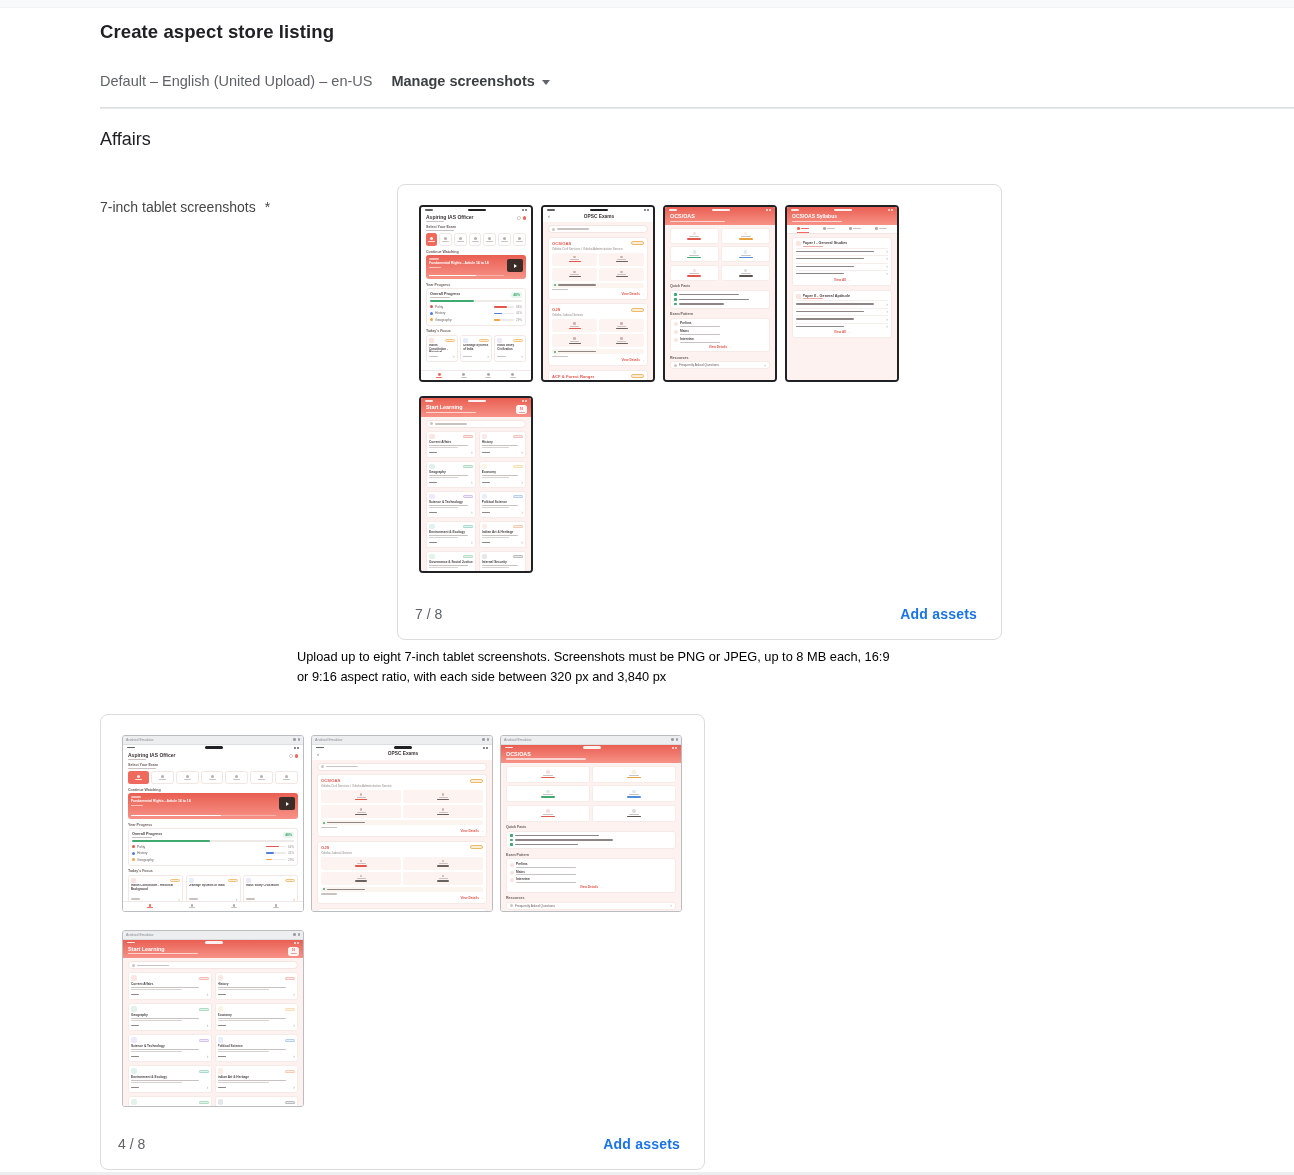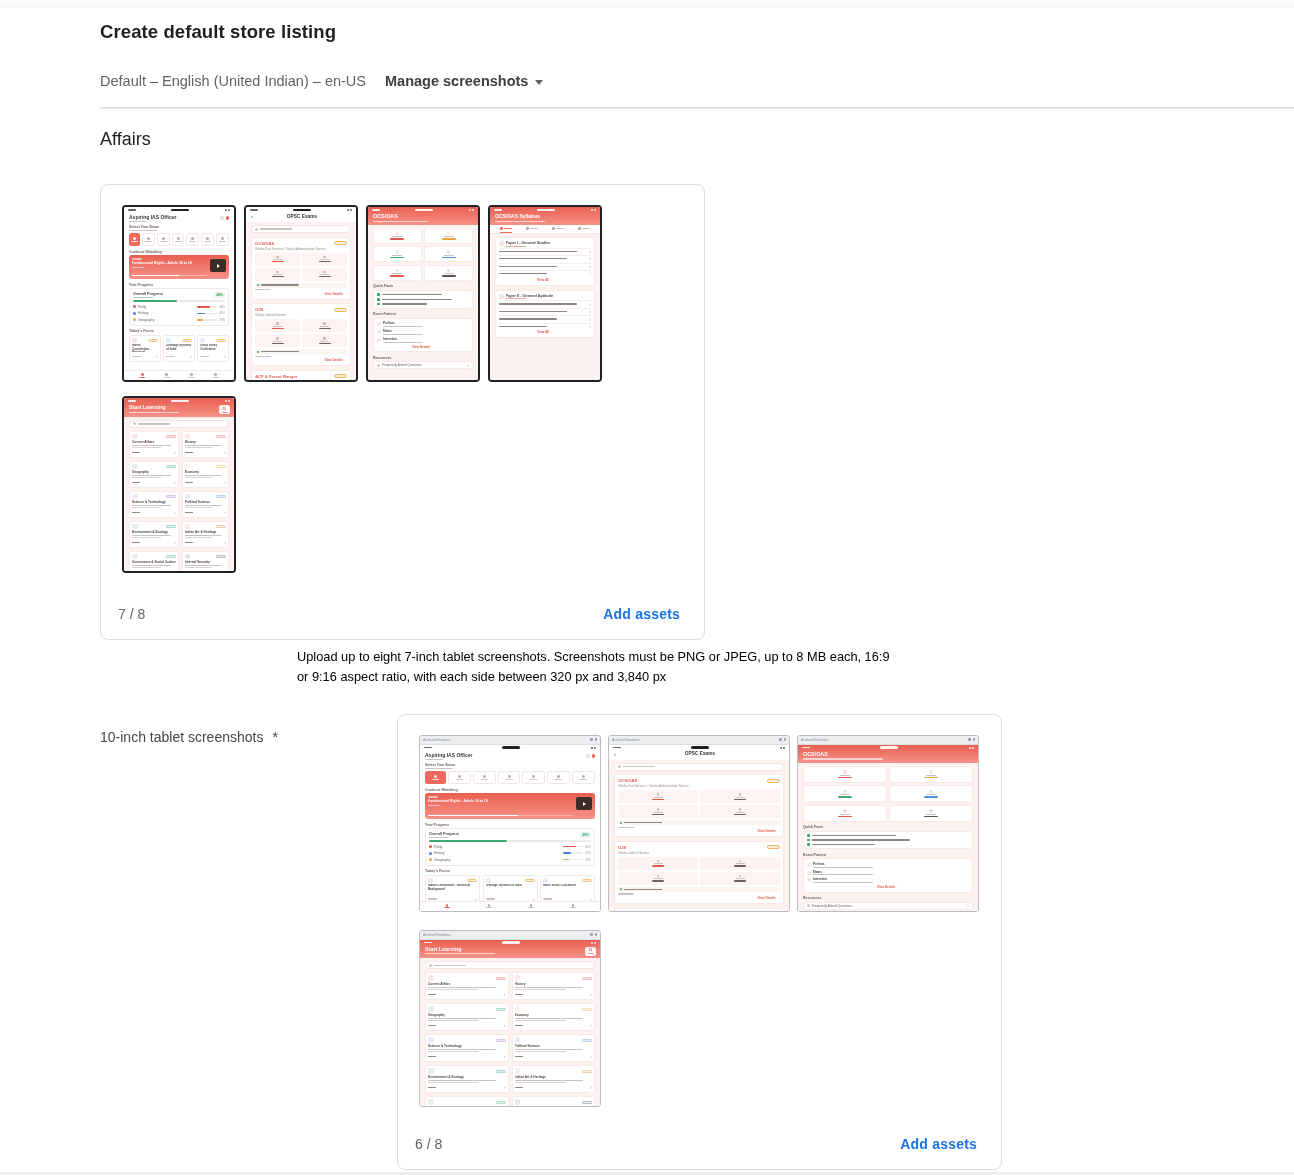--- a/index.html
+++ b/index.html
@@ -35,35 +35,38 @@
   .thumb { position:relative; overflow:hidden; background:#fff; display:flex; flex-direction:column; cursor:pointer; flex:0 0 auto; }
   .thumb.narrow { width:114px; height:177px; border:2px solid #202124; border-radius:4px; }
   .thumb.wide { width:182px; height:177px; border:1px solid #b9bdc2; border-radius:3px; }
   .tbody { flex:1; display:flex; flex-direction:column; overflow:hidden; position:relative; background:#fff; }
 </style>
 </head>
 <body>
 
 <div class="top-strip"></div>
 
-<h1 class="page-title">Create default store listing</h1>
+<h1 class="page-title">Create aspect store listing</h1>
 
 <div class="locale-row">
-  <span class="locale-label">Default – English (United Indian) – en-US</span>
+  <span class="locale-label">Default – English (United Upload) – en-US</span>
   <button class="manage-btn">
     <span>Manage screenshots</span>
     <span class="caret"></span>
   </button>
 </div>
 
 <div class="divider"></div>
 
 <div class="section-heading">Affairs</div>
 
 <div class="field first">
+  <div class="field-label">
+    <span>7-inch tablet screenshots</span><span class="req">*</span>
+  </div>
   <div class="asset-card">
     <div class="thumbs narrowset" id="thumbs-7">
         <div class="thumb narrow">
           <div class="tbody" style="background: rgb(255, 255, 255);">
             <div style="flex: 0 0 auto; display: flex; align-items: center; height: 5px; padding: 1px 4px 0px; justify-content: space-between;">
               <div style="flex: 0 0 auto; width: 8px; height: 1.5px; border-radius: 1.5px; background: rgb(95, 99, 104);"></div>
               <div style="flex: 0 0 auto; width: 18px; height: 2.5px; background: rgb(32, 33, 36); border-radius: 2px;"></div>
               <div style="flex: 0 0 auto; display: flex; align-items: center; gap: 1.5px;">
                 <div style="flex: 0 0 auto; width: 2px; height: 2px; border-radius: 50%; background: rgb(95, 99, 104);"></div>
                 <div style="flex: 0 0 auto; width: 2px; height: 2px; border-radius: 50%; background: rgb(95, 99, 104);"></div>
@@ -683,23 +686,20 @@
       </div>
     <div class="card-footer">
       <span class="asset-count">7 / 8</span>
       <button class="add-assets">Add assets</button>
     </div>
   </div>
 </div>
 <div class="helper">Upload up to eight 7-inch tablet screenshots. Screenshots must be PNG or JPEG, up to 8 MB each, 16:9 or 9:16 aspect ratio, with each side between 320 px and 3,840 px</div>
 
 <div class="field second">
-  <div class="field-label">
-    <span>10-inch tablet screenshots</span><span class="req">*</span>
-  </div>
   <div class="asset-card">
     <div class="thumbs wideset" id="thumbs-10">
         <div class="thumb wide">
           <div style="flex: 0 0 auto; display: flex; align-items: center; height: 9px; background: rgb(236, 238, 240); border-bottom: 1px solid rgb(220, 223, 226); padding: 0px 3px; gap: 2px;">
             <div style="flex: 0 0 auto; white-space: nowrap; overflow: hidden; font-size: 3.6px; color: rgb(138, 144, 149); max-width: 55%;">Android Emulator</div>
             <div style="flex: 1 1 0%;"></div>
             <div style="flex: 0 0 auto; width: 2.4px; height: 2.4px; border-radius: 50%; background: rgb(154, 160, 166);"></div>
             <div style="flex: 0 0 auto; width: 2.4px; height: 2.4px; border-radius: 50%; background: rgb(154, 160, 166);"></div>
           </div>
           <div class="tbody" style="background: rgb(255, 255, 255);">
@@ -1223,19 +1223,19 @@
                     <div style="flex: 0 0 auto; width: 5.5px; height: 5.5px; background: rgba(90, 96, 102, 0.15); border-radius: 1.8px; display: flex; align-items: center; justify-content: center;"></div>
                     <div style="flex: 0 0 auto; width: 10px; height: 3px; background: rgba(90, 96, 102, 0.133); border: 0.5px solid rgba(90, 96, 102, 0.333); border-radius: 2px;"></div>
                   </div>
                 </div>
               </div>
             </div>
           </div>
         </div>
       </div>
     <div class="card-footer">
-      <span class="asset-count">6 / 8</span>
+      <span class="asset-count">4 / 8</span>
       <button class="add-assets">Add assets</button>
     </div>
   </div>
 </div>
 
 <div class="bottom-line"></div>
 
 </body></html>

